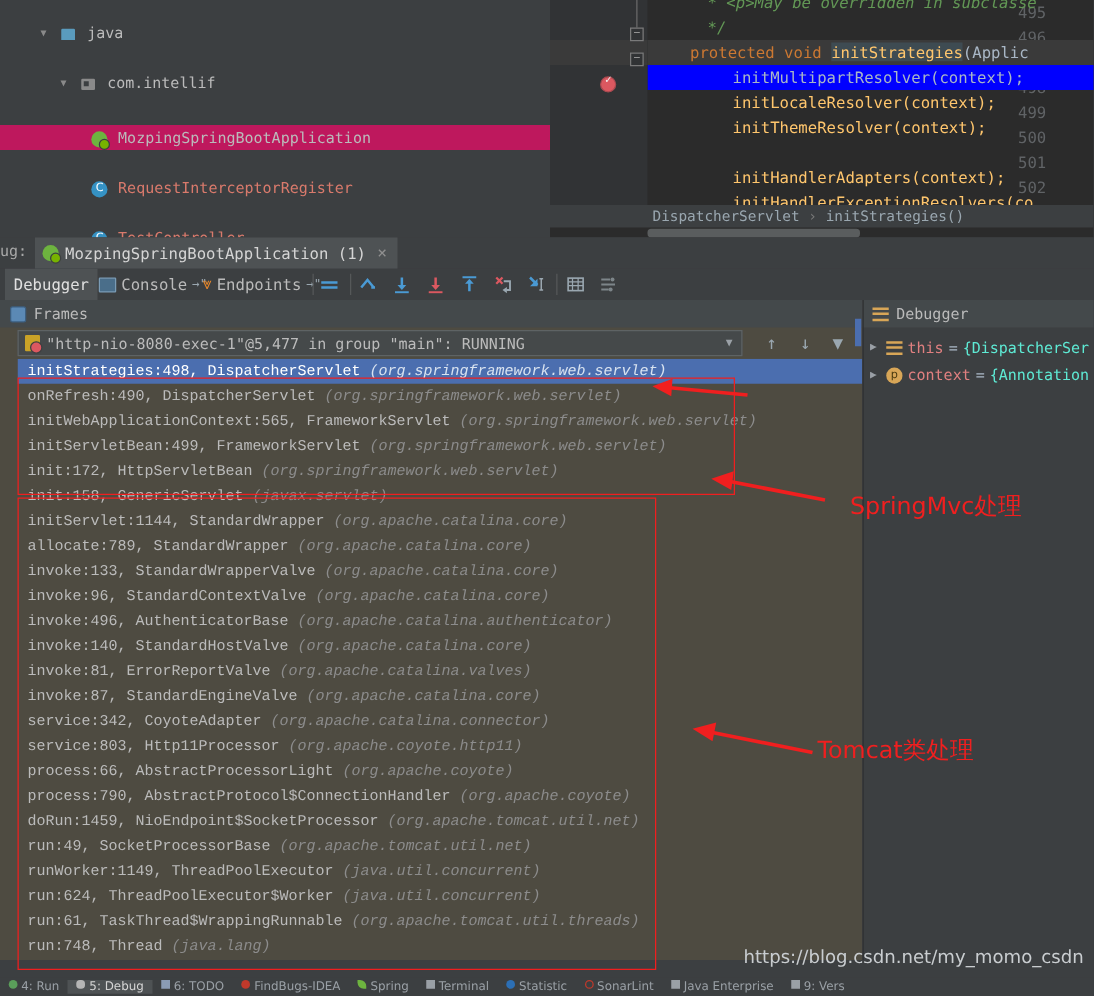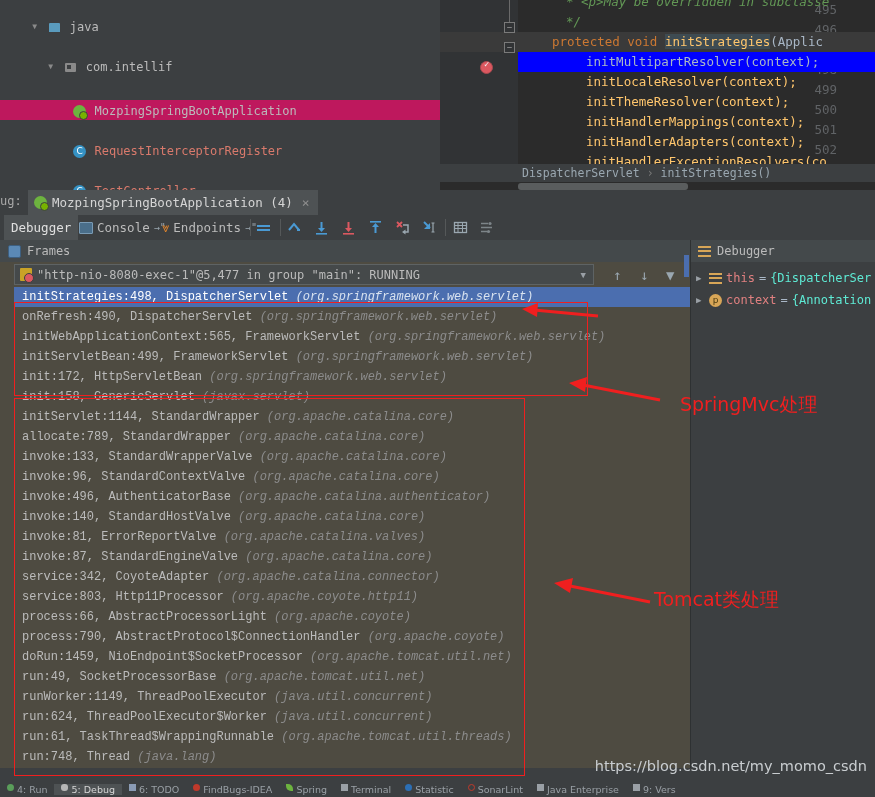--- a/index.html
+++ b/index.html
@@ -336,41 +336,40 @@
       <div class="code-area">
         <div class="cur-hl" style="top:32px"></div>
         <div class="exec-hl" style="top:52px"></div>
 
         <div class="cl" style="top:-8px; left:48px"><span class="tok-comment">* &lt;p&gt;May be overridden in subclasse</span></div>
         <div class="cl" style="top:12px; left:48px"><span class="tok-comment">*/</span></div>
         <div class="cl" style="top:32px; left:34px"><span class="tok-kw">protected</span><span class="tok-white"> </span><span class="tok-kw">void</span><span class="tok-white"> </span><span class="sel-word"><span class="tok-meth">initStrategies</span></span><span class="tok-par">(Applic</span></div>
         <div class="cl" style="top:52px; left:68px"><span class="tok-white">initMultipartResolver(context);</span></div>
         <div class="cl" style="top:72px; left:68px"><span class="tok-meth">initLocaleResolver(context);</span></div>
         <div class="cl" style="top:92px; left:68px"><span class="tok-meth">initThemeResolver(context);</span></div>
-        <div class="cl" style="top:112px; left:68px"><span class="tok-meth">initHandlerMappings(context);</span></div>
         <div class="cl" style="top:132px; left:68px"><span class="tok-meth">initHandlerAdapters(context);</span></div>
         <div class="cl" style="top:152px; left:68px"><span class="tok-meth">initHandlerExceptionResolvers(co</span></div>
       </div>
 
       <div class="breadcrumb-bar">
         <span>DispatcherServlet</span>
         <span class="bc-sep">›</span>
         <span>initStrategies()</span>
       </div>
       <div class="ed-hscroll"></div>
     </div>
   </div>
 
   <div class="debug-window">
 
     <div class="runtab-bar">
       <span class="runtab-label">ug:</span>
       <div class="runtab">
         <span class="spring-ico"></span>
-        <span>MozpingSpringBootApplication (4)</span>
+        <span>MozpingSpringBootApplication (1)</span>
         <span class="close">×</span>
       </div>
     </div>
 
     <div class="toolbar">
       <div class="tb-tab active" style="left:4px">
         <span>Debugger</span>
       </div>
       <div class="tb-tab" style="left:72px">
         <span style="display:inline-block;width:14px;height:12px;background:#4a6e8a;border:1px solid #7a9bb5;border-radius:1px"></span>

